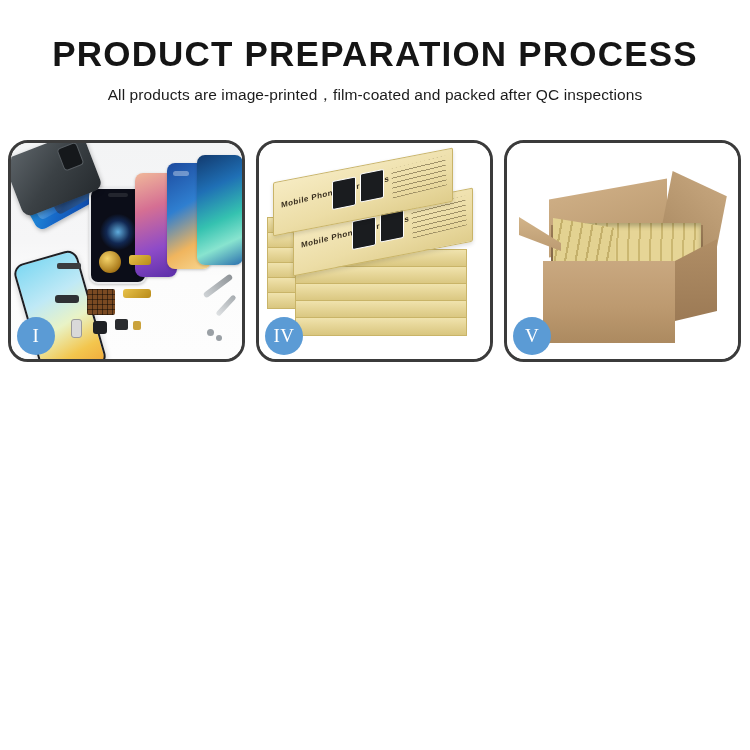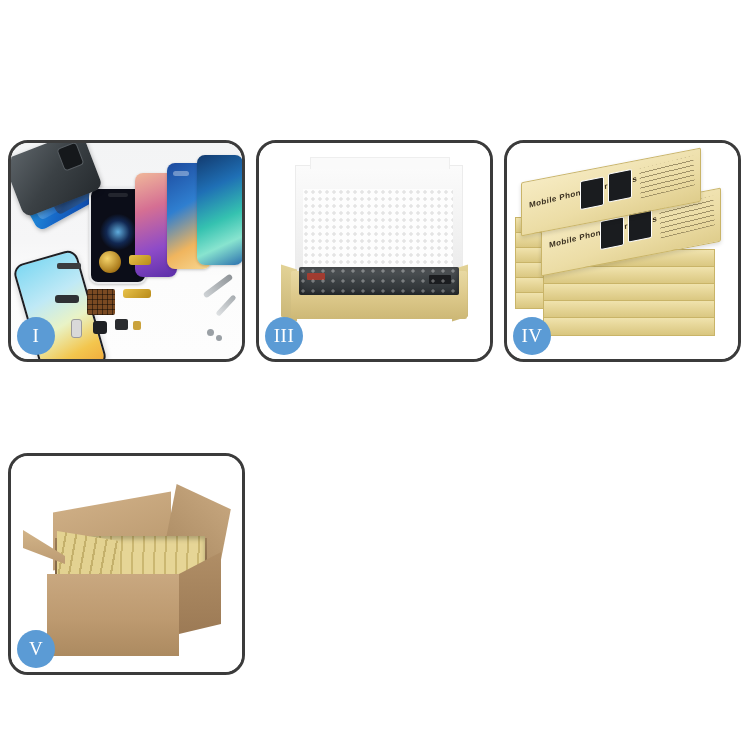--- a/index.html
+++ b/index.html
@@ -421,20 +421,22 @@
   .c6-wrap {
     position:absolute; left:112px; top:22px; width:104px; height:26px;
     background:linear-gradient(120deg,rgba(235,238,240,.85),rgba(210,216,220,.35));
     clip-path: polygon(0 12px, 72px 0, 104px 14px, 36px 26px);
   }
 </style>
 </head>
 <body>
 
 <div class="header">
+  <h1 class="title">PRODUCT PREPARATION PROCESS</h1>
+  <p class="subtitle">All products are image-printed，film-coated and packed after QC inspections</p>
 </div>
 
 <div class="grid">
 
   <div class="panel">
     <div class="panel-stage">
       <div class="p1-bg"></div>
 
       <div class="phone p1-blue">
         <div class="p1-blue-in"></div>
@@ -458,35 +460,20 @@
       <div class="part part-sm1"></div>
       <div class="part part-sm2"></div>
       <div class="part part-sm3"></div>
       <div class="part part-tool"></div>
       <div class="part part-tool2"></div>
     </div>
     <div class="badge">I</div>
   </div>
 
 
-  <div class="panel">
-    <div class="panel-stage">
-      <div class="p3-bg"></div>
-      <div class="p3-lidback"></div>
-      <div class="p3-foam"></div>
-      <div class="p3-flapL"></div>
-      <div class="p3-flapR"></div>
-      <div class="p3-boxfront"></div>
-      <div class="p3-boxinner">
-        <div class="p3-lbl"></div>
-        <div class="p3-lbl2"></div>
-      </div>
-    </div>
-    <div class="badge">III</div>
-  </div>
 
   <div class="panel">
     <div class="panel-stage">
       <div class="p4-bg"></div>
 
       <div class="kbox s1"></div>
       <div class="kbox s2"></div>
       <div class="kbox s3"></div>
       <div class="kbox s4"></div>
       <div class="kbox s5"></div>

